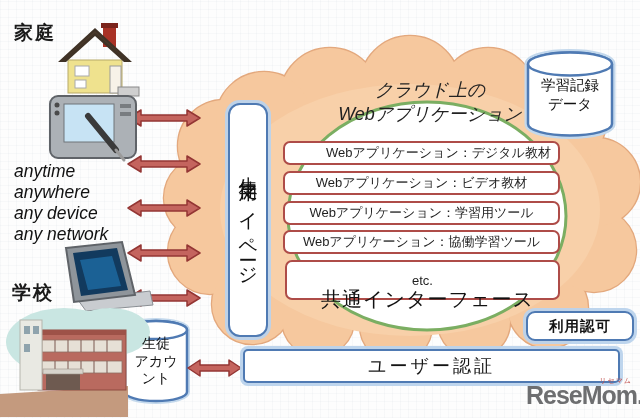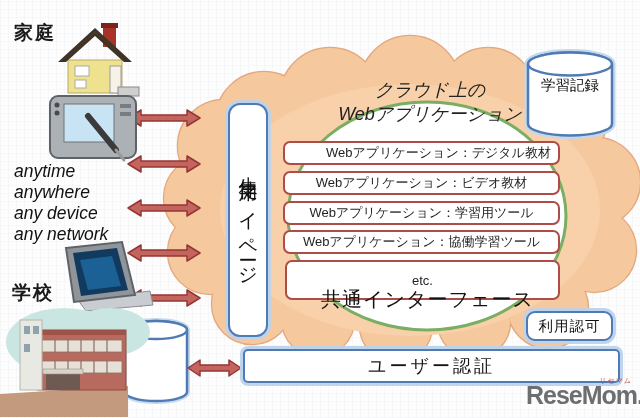--- a/index.html
+++ b/index.html
@@ -43,22 +43,22 @@
   }
   .interface-label{
     left:310px;top:286px;width:235px;text-align:center;
     font-size:20px;font-weight:500;letter-spacing:1px;color:#111;
   }
   .cyl-text{
     text-align:center;color:#111;font-weight:500;
   }
   .auth-z{left:243px;top:349px;width:377px;height:34px;border-radius:5px;
     font-size:18px;letter-spacing:3px;font-weight:500;}
-  .authorize{left:526px;top:311px;width:87px;height:30px;border-radius:9px;
-    font-size:14.5px;letter-spacing:1px;font-weight:400;}
+  .authorize{left:526px;top:311px;width:108px;height:30px;border-radius:9px;
+    font-size:14.5px;letter-spacing:1px;font-weight:700;}
   .watermark{
     left:526px;top:381px;width:112px;
     font-size:25px;font-weight:bold;letter-spacing:-1px;color:#6D6E70;
   }
   .watermark .wm-ruby{
     position:absolute;top:-5px;right:6px;font-size:7px;letter-spacing:1px;
     color:#C0504D;font-weight:normal;
   }
 </style>
 </head>
@@ -212,22 +212,28 @@
   <div class="ov app-row" style="top:141px;padding-left:34px;">Webアプリケーション：デジタル教材</div>
   <div class="ov app-row" style="top:171px;">Webアプリケーション：ビデオ教材</div>
   <div class="ov app-row" style="top:201px;">Webアプリケーション：学習用ツール</div>
   <div class="ov app-row" style="top:230px;">Webアプリケーション：協働学習ツール</div>
   <div class="ov app-row" style="top:260px;left:285px;width:275px;height:40px;">etc.</div>
 
   <div class="ov interface-label">共通インターフェース</div>
 
   <div class="ov cyl-text" style="left:528px;top:76px;width:84px;font-size:14.5px;line-height:19px;">
     <div>学習記録</div>
-  </div>
-
+    <div>データ</div>
+  </div>
+
+  <div class="ov cyl-text" style="left:122px;top:335px;width:68px;font-size:14px;line-height:17.5px;">
+    <div>生徒</div>
+    <div>アカウ</div>
+    <div>ント</div>
+  </div>
 
   <div class="ov blue-box authorize">
     <span>利用認可</span>
   </div>
 
   <div class="ov blue-box auth-z">
     <span>ユーザー認証</span>
   </div>
 
   <div class="ov watermark">

